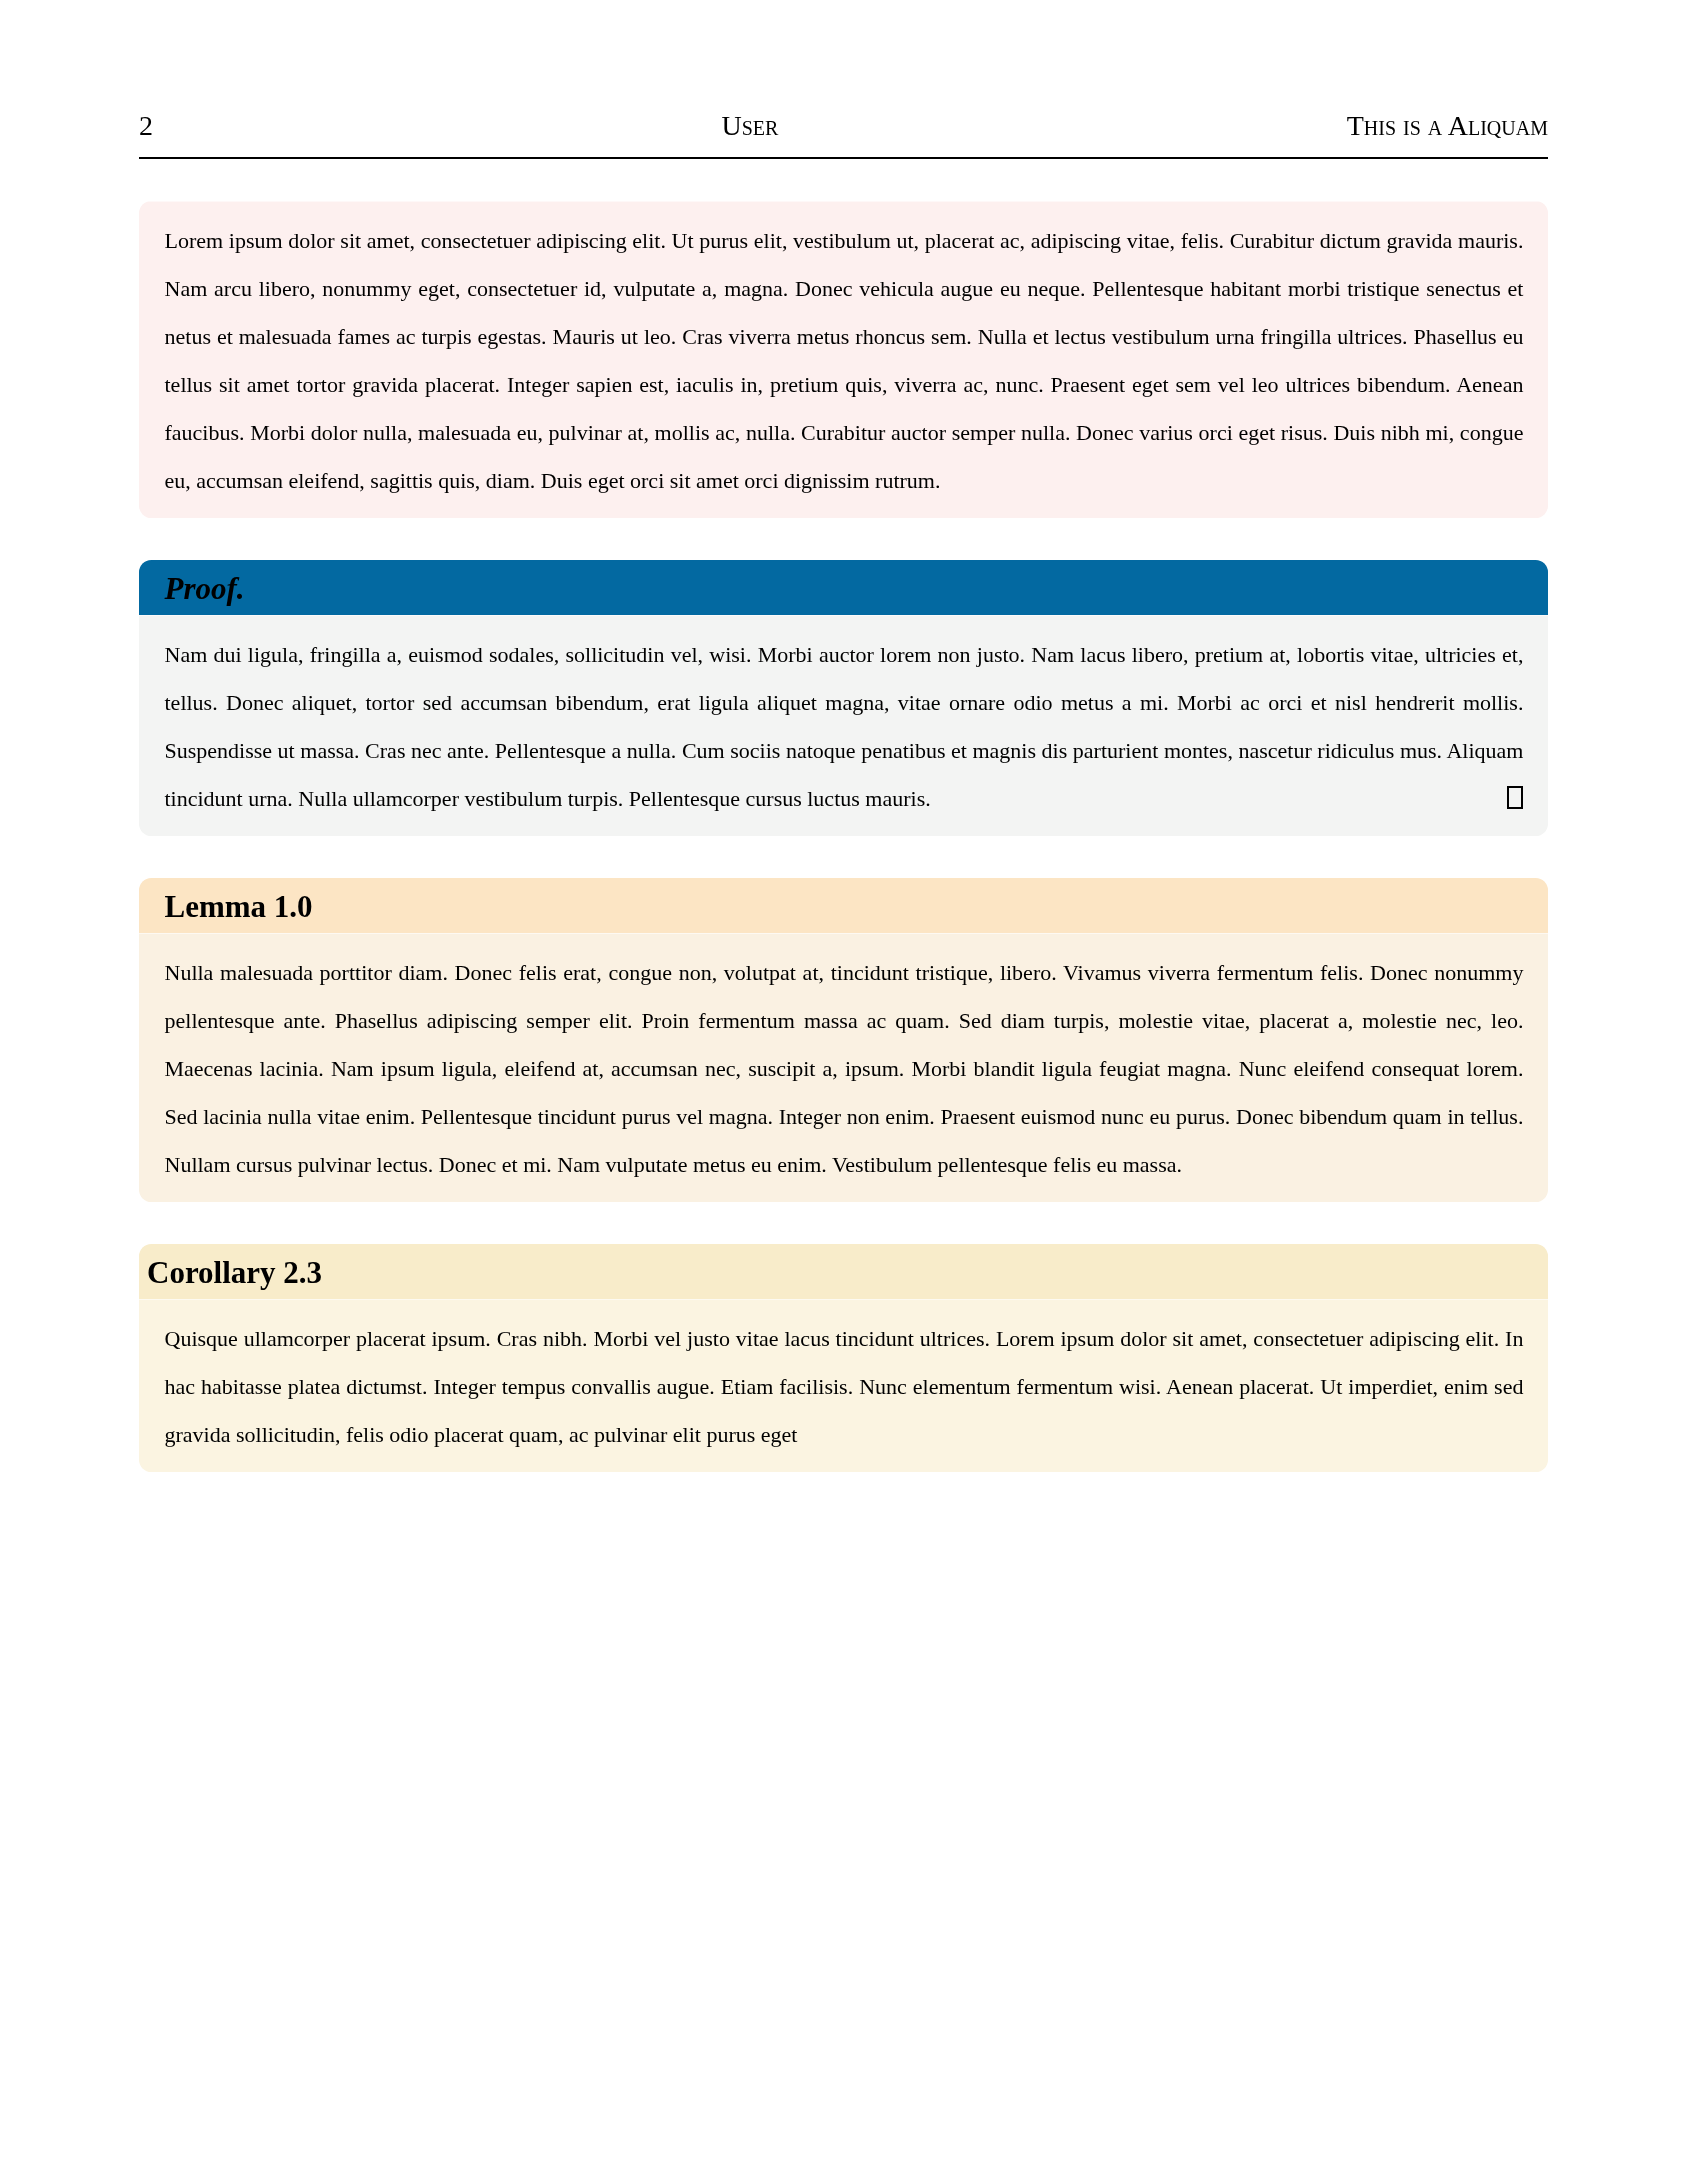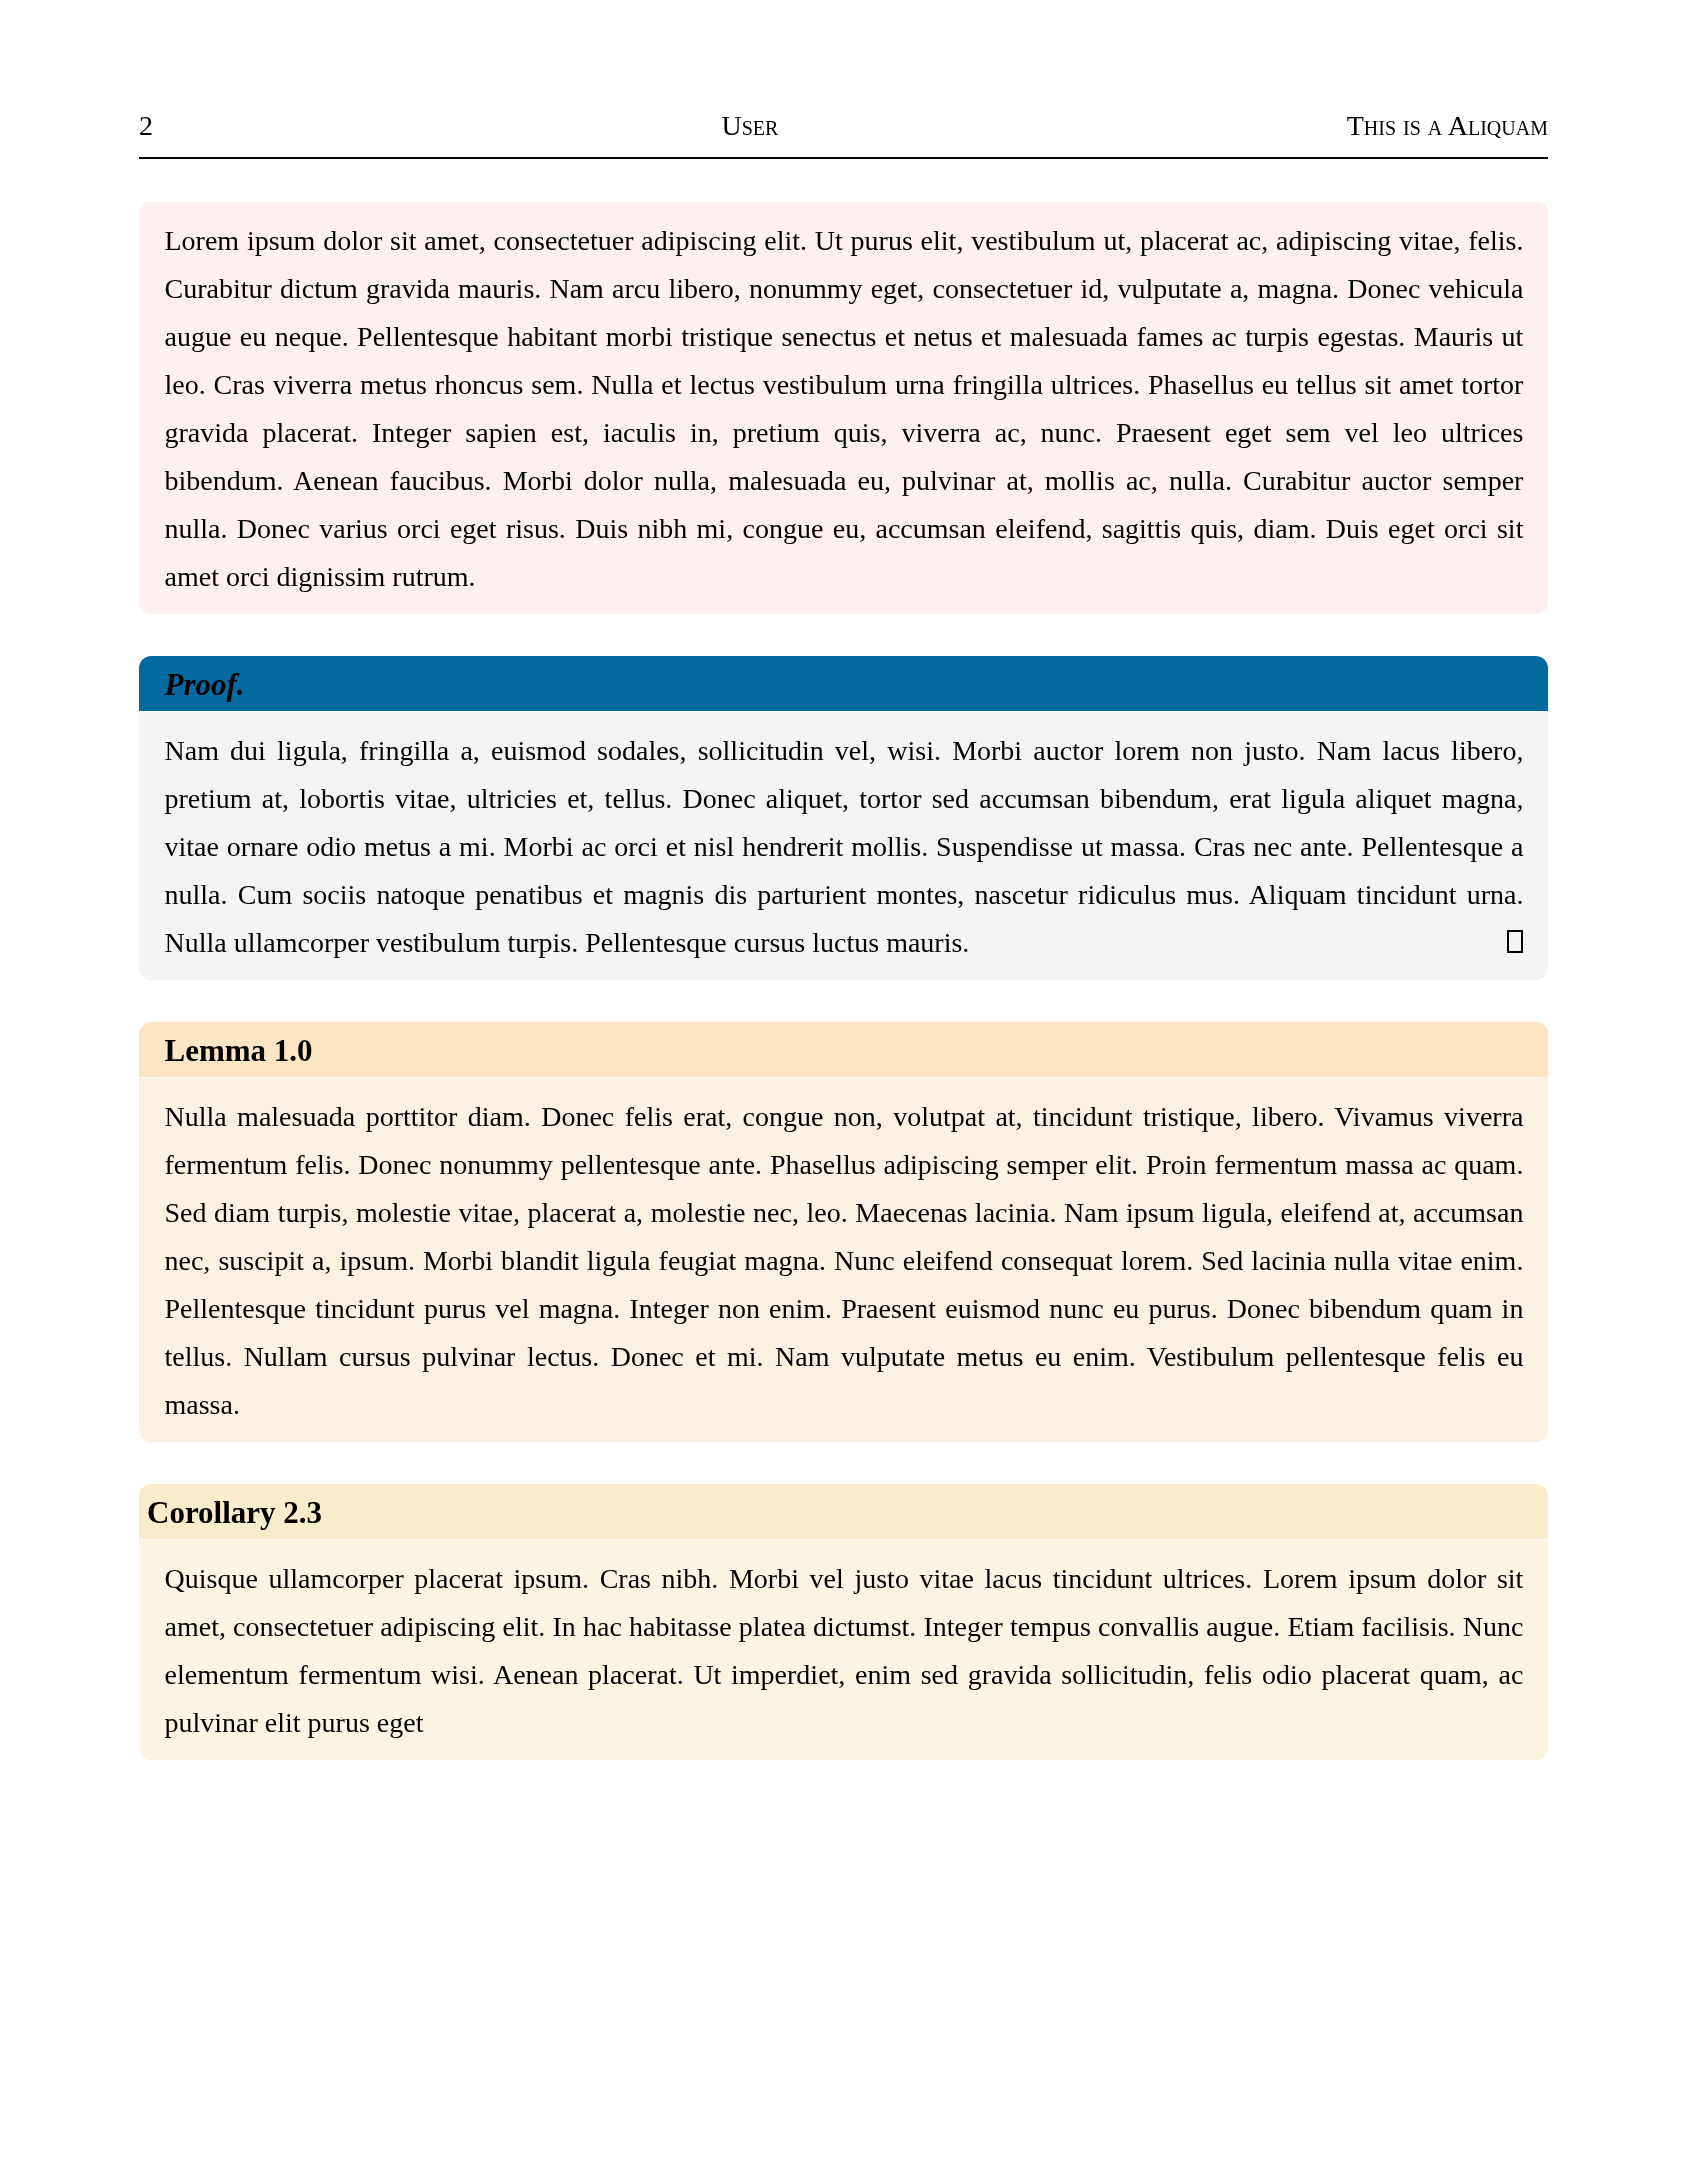--- a/index.html
+++ b/index.html
@@ -49,21 +49,21 @@
   .box:first-of-type{margin-top:35px;}
   .box-header{
     padding:12px 25.5px 10px 25.5px;
     font-size:31px;
     font-weight:700;
     line-height:33px;
   }
   .box-header.italic{font-style:italic;}
   .box-body{
     padding:15px 24.6px 13px 25.5px;
-    font-size:28px;
+    font-size:22px;
     line-height:48px;
     text-align:justify;
     border-top:1.8px solid rgba(255,255,255,0.55);
   }
   .qed{
     float:right;
     width:16.7px;
     height:23px;
     border:2.2px solid #000000;
     margin-top:11.4px;

